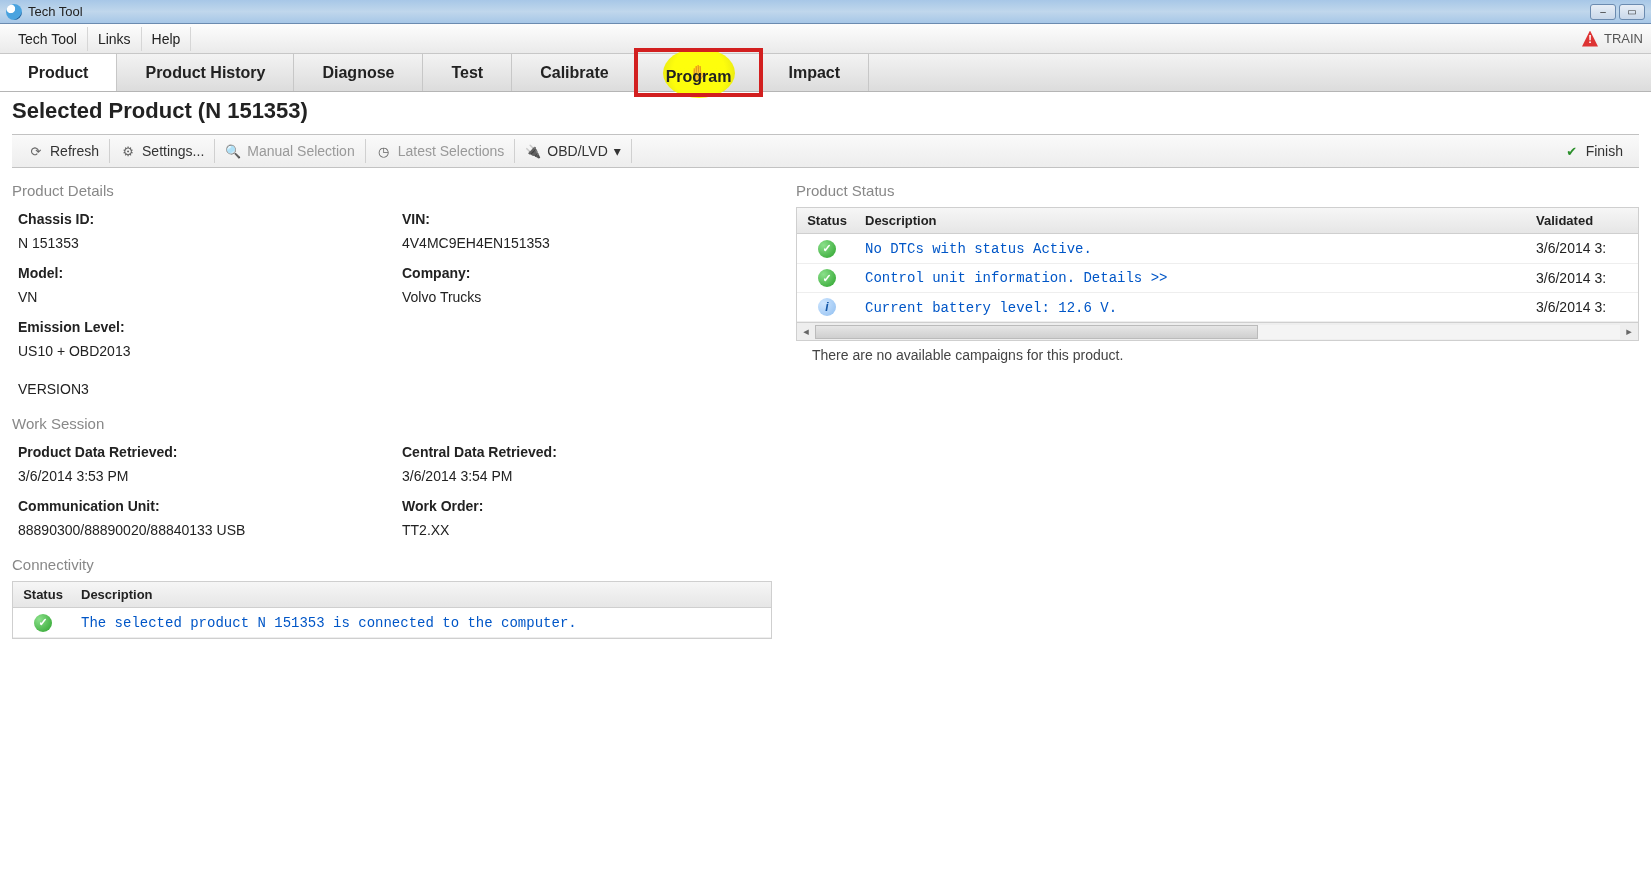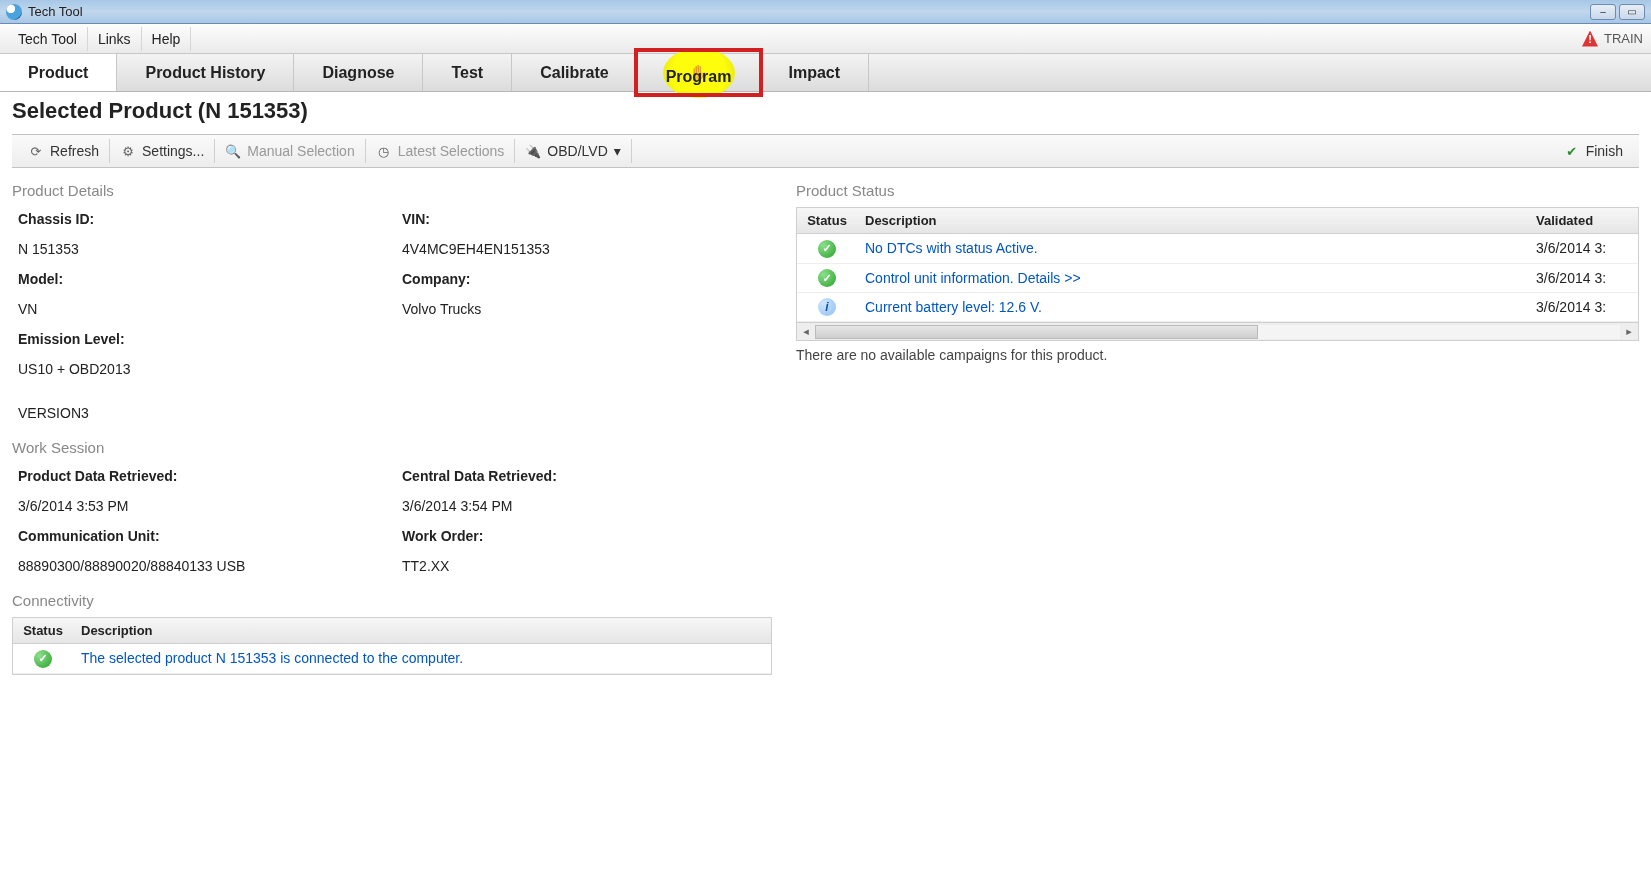--- a/index.html
+++ b/index.html
@@ -143,42 +143,42 @@
 .section-title {
   color:#888;font-size:15px;margin-bottom:8px;
 }
 .details-grid {
   display:grid;
   grid-template-columns: 1fr 1fr;
   gap: 14px 20px;
   padding: 4px 6px 18px 6px;
 }
 .detail .label { font-weight:bold;font-size:14px; }
-.detail .value { font-size:14px;margin-top:14px; }
+.detail .value { font-size:14px;margin-top:8px; }
 
 .table {
   border:1px solid #cfcfcf;
   width:100%;
 }
 .table .thead {
   display:flex;
   background:linear-gradient(#f6f6f6,#e6e6e6);
   border-bottom:1px solid #cfcfcf;
   font-weight:bold;font-size:13px;
 }
 .table .th, .table .td {
   padding:5px 8px;
 }
 .table .th-status,.table .td-status{width:60px;text-align:center;}
 .table .th-desc,.table .td-desc{flex:1;}
 .table .th-val,.table .td-val{width:110px;}
 .table .trow{
   display:flex;align-items:center;border-bottom:1px solid #eee;font-size:14px;
 }
-.table .trow a{color:#0056c7;text-decoration:none;}
+.table .trow a{color:#0056c7;text-decoration:none;font-family:Liberation Mono, monospace;}
 .status-ok{
   width:18px;height:18px;border-radius:50%;
   background:radial-gradient(circle at 30% 30%,#8be08b,#2aa12a);
   display:inline-flex;align-items:center;justify-content:center;color:#fff;font-size:11px;font-weight:bold;
 }
 .status-info{
   width:18px;height:18px;border-radius:50%;
   background:radial-gradient(circle at 30% 30%,#cfe6ff,#8fbef0);
   display:inline-flex;align-items:center;justify-content:center;color:#1356a6;font-size:12px;font-weight:bold;font-style:italic;
 }
@@ -187,21 +187,21 @@
   display:flex;align-items:center;
 }
 .hscroll .arrow{width:18px;text-align:center;color:#666;font-size:11px;}
 .hscroll .track{flex:1;height:14px;background:#f4f4f4;position:relative;}
 .hscroll .thumb{position:absolute;left:0;top:0;height:100%;width:55%;background:linear-gradient(#e6e6e6,#cfcfcf);border:1px solid #bbb;}
 
 .campaigns-row{
   display:flex;justify-content:space-between;font-size:14px;color:#888;margin-top:80px;
 }
 .campaigns-row .left{display:flex;gap:8px;}
-.campaigns-msg{font-size:14px;color:#444;margin-top:6px;}
+.campaigns-msg{font-size:14px;color:#444;margin-top:6px;margin-left:16px;}
 
 .conn-table .thead{font-size:13px;}
 .conn-table .td-desc{color:#0056c7;}
 </style>
 </head>
 <body>
 
 <div class="titlebar">
   <div class="app-icon"></div>
   <div class="title">Tech Tool</div>

